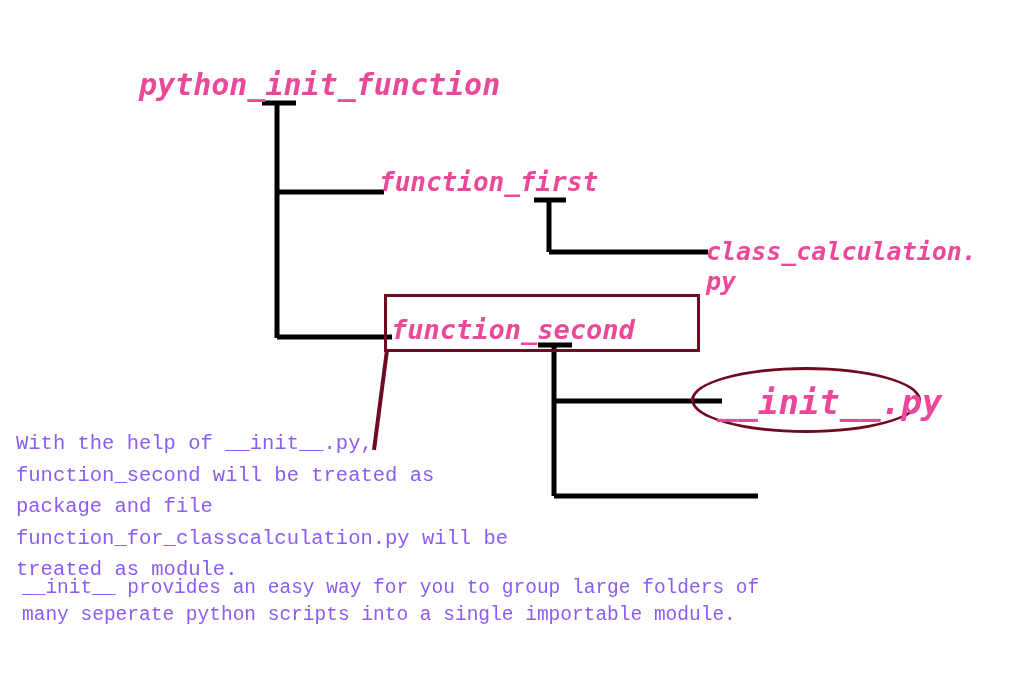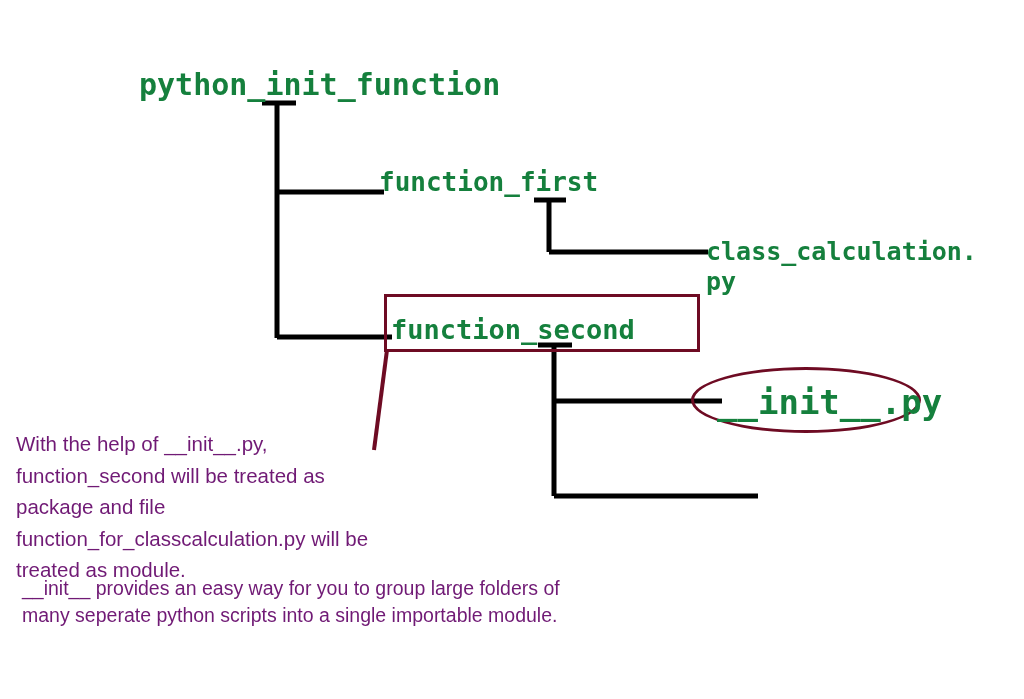--- a/index.html
+++ b/index.html
@@ -24,24 +24,25 @@
   .lines {
     position: absolute;
     left: 0; top: 0;
     width: 1024px;
     height: 699px;
     pointer-events: none;
   }
   .node {
     position: absolute;
     white-space: pre;
-    color: #15803d;
+    color: #ec4899;
     font-family: "DejaVu Sans Mono", "Liberation Mono", monospace;
     font-weight: bold;
     letter-spacing: 0px;
+    font-style: italic;
   }
   .title-node {
     font-size: 30px;
     line-height: 34px;
     left: 139px;
     top: 68px;
   }
   .fn-first {
     font-size: 26px;
     line-height: 30px;
@@ -90,22 +91,22 @@
   }
   .fn-for-calc {
     font-size: 24px;
     line-height: 29px;
     left: 762px;
     top: 463px;
     width: 262px;
   }
   .note {
     position: absolute;
-    color: #701a75;
-    font-family: Liberation Sans, sans-serif;
+    color: #8b5cf6;
+    font-family: Liberation Mono, monospace;
     white-space: pre;
   }
   .note-main {
     left: 16px;
     top: 428px;
     font-size: 20.5px;
     line-height: 31.5px;
   }
   .note-footer {
     left: 22px;

